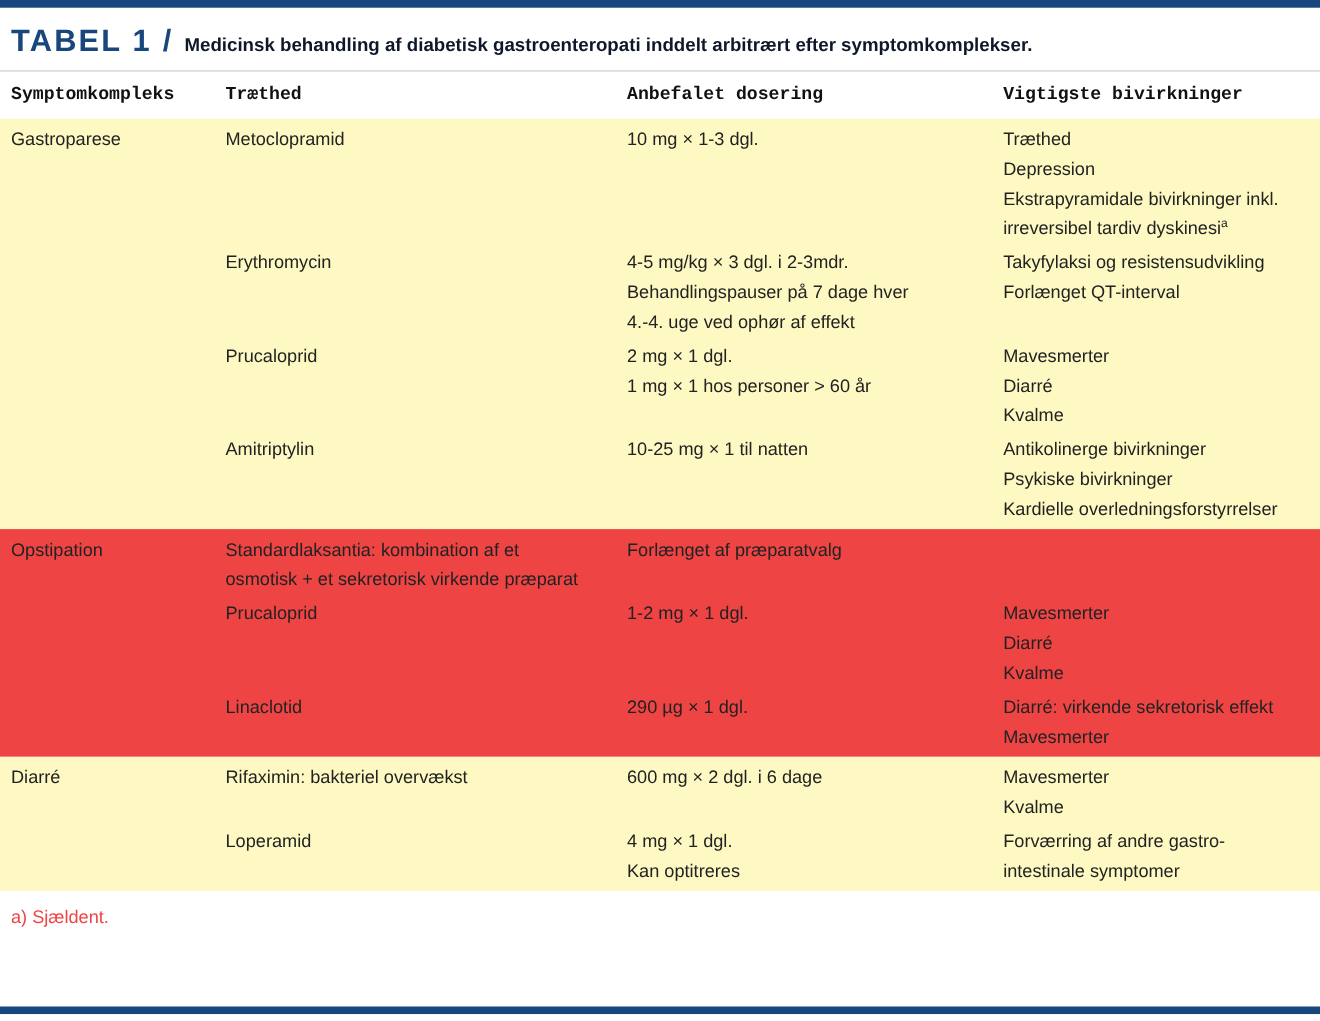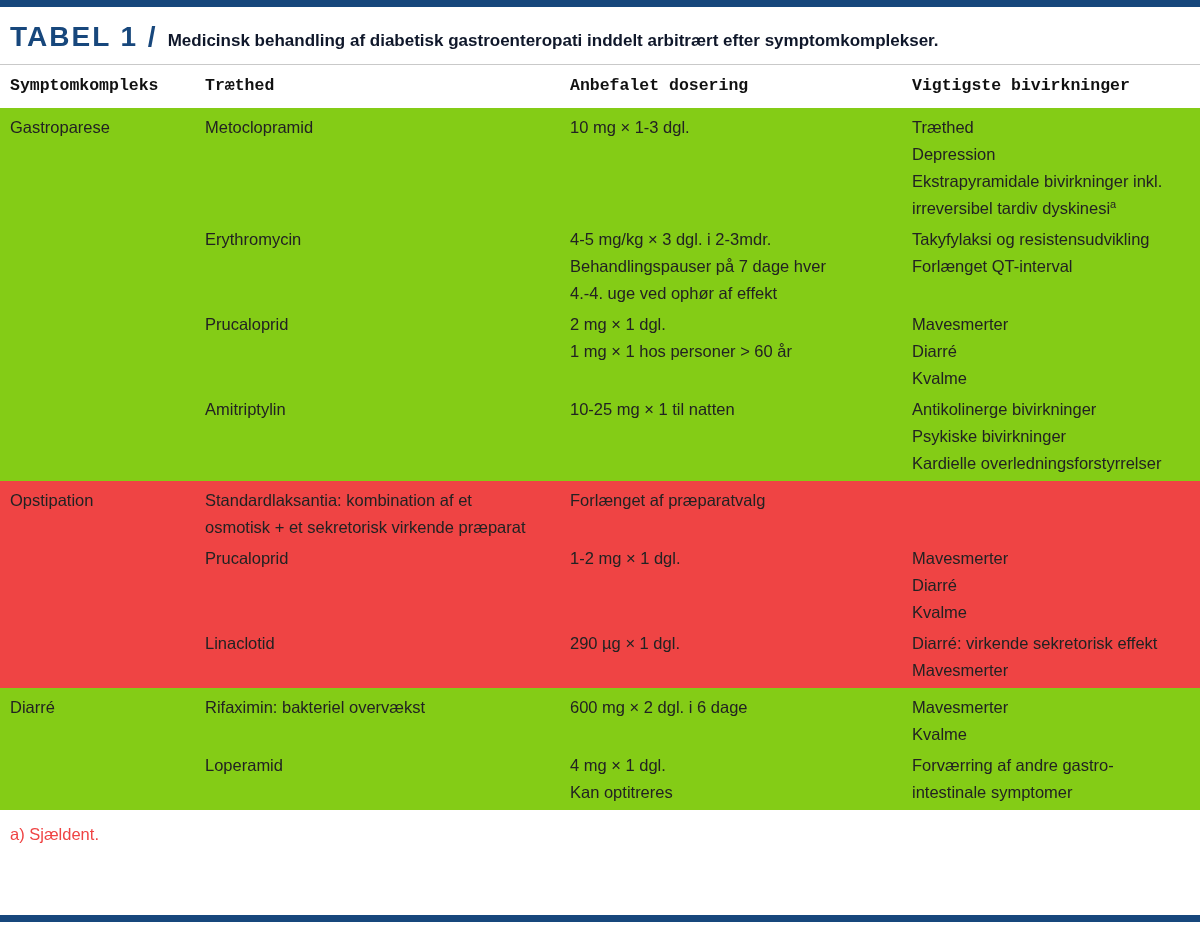--- a/index.html
+++ b/index.html
@@ -40,21 +40,21 @@
   }
   .header-row {
     padding: 11px 10px 13px 10px;
     font-weight: bold;
     font-size: 16.5px;
     color: #111;
     font-family: Liberation Mono, monospace;
   }
 
   .section { padding: 6px 10px 4px 10px; }
-  .section.shaded { background: #84cc16; }
+  .section.shaded { background: #fef9c3; }
   .section.light  { background: #ef4444; }
 
   .row { margin-bottom: 4px; }
   .row:last-child { margin-bottom: 0; }
 
   .cell { padding-right: 14px; }
   .line { font-size: 16.5px; line-height: 27px; color: #222; }
   .line sup { font-size: 11px; line-height: 0; }
 
   .footnote-area { flex: 1; }

